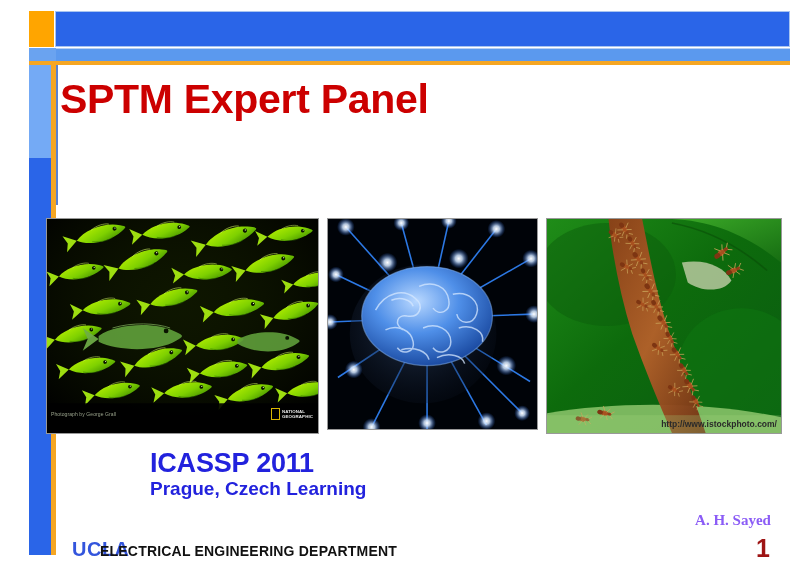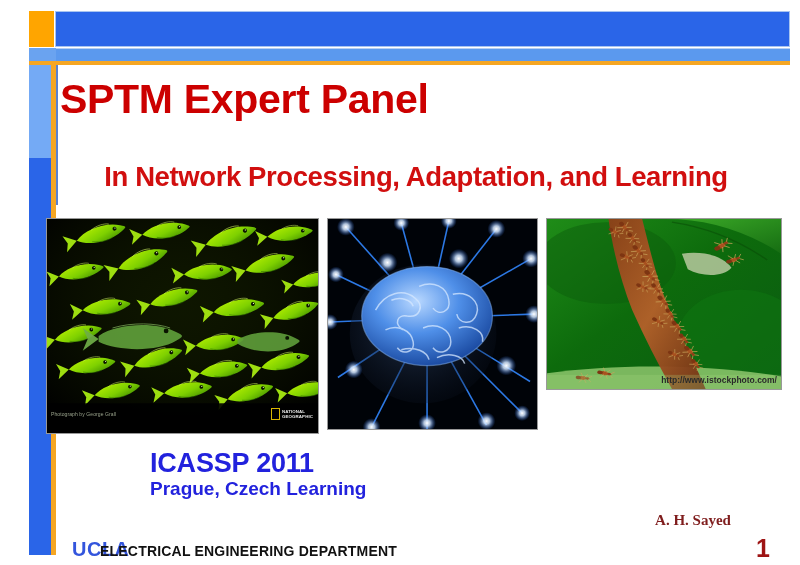--- a/index.html
+++ b/index.html
@@ -137,21 +137,21 @@
   .photo {
     position: absolute;
     top: 0;
     border: 1px solid #999999;
     box-sizing: border-box;
     overflow: hidden;
     background: #000000;
   }
   .photo-fish  { left: 0px;   width: 273px; height: 216px; }
   .photo-brain { left: 281px; width: 211px; height: 212px; }
-  .photo-ants  { left: 500px; width: 236px; height: 172px; }
+  .photo-ants  { left: 500px; width: 236px; height: 216px; }
 
   .photo-inner {
     position: absolute;
     inset: 0;
     width: 100%;
     height: 100%;
   }
 
   .photo-credit {
     position: absolute;
@@ -205,25 +205,25 @@
     color: #2222dd;
     font-weight: bold;
   }
   .conf-name { font-size: 27px; line-height: 1.12; letter-spacing: -0.2px; }
   .conf-date { font-size: 19px; line-height: 1.2; }
   .conf-place { font-size: 19px; line-height: 1.2; }
 
   
   .author {
     position: absolute;
-    left: 628px;
+    left: 668px;
     top: 512px;
     width: 130px;
     text-align: center;
-    color: #7f1d1d;
+    color: #8b5cf6;
     font-family: "Liberation Serif", serif;
     font-size: 15px;
     font-weight: bold;
   }
 
   
   .footer-ucla {
     position: absolute;
     left: 48px;
     top: 538px;
@@ -265,21 +265,20 @@
   <div class="deco-lightblue-strip"></div>
   <div class="deco-lightblue-strip-inner"></div>
   <div class="deco-orange-rule"></div>
 
   <div class="spine-light"></div>
   <div class="spine-dark"></div>
   <div class="spine-orange"></div>
   <div class="spine-edge"></div>
 
   <div class="title-main">SPTM Expert Panel</div>
-  <div class="title-sub">In Network Processing, Adaptation, and Learning</div>
 
   <div class="image-row">
 
     <div class="photo photo-fish">
       <svg class="photo-inner" viewBox="0 0 273 216" preserveAspectRatio="none">
         <defs>
           <linearGradient id="fishGrad" x1="0" y1="0" x2="1" y2="1">
             <stop offset="0%" stop-color="#b6f000"></stop>
             <stop offset="55%" stop-color="#7ed000"></stop>
             <stop offset="100%" stop-color="#3e8c00"></stop>

